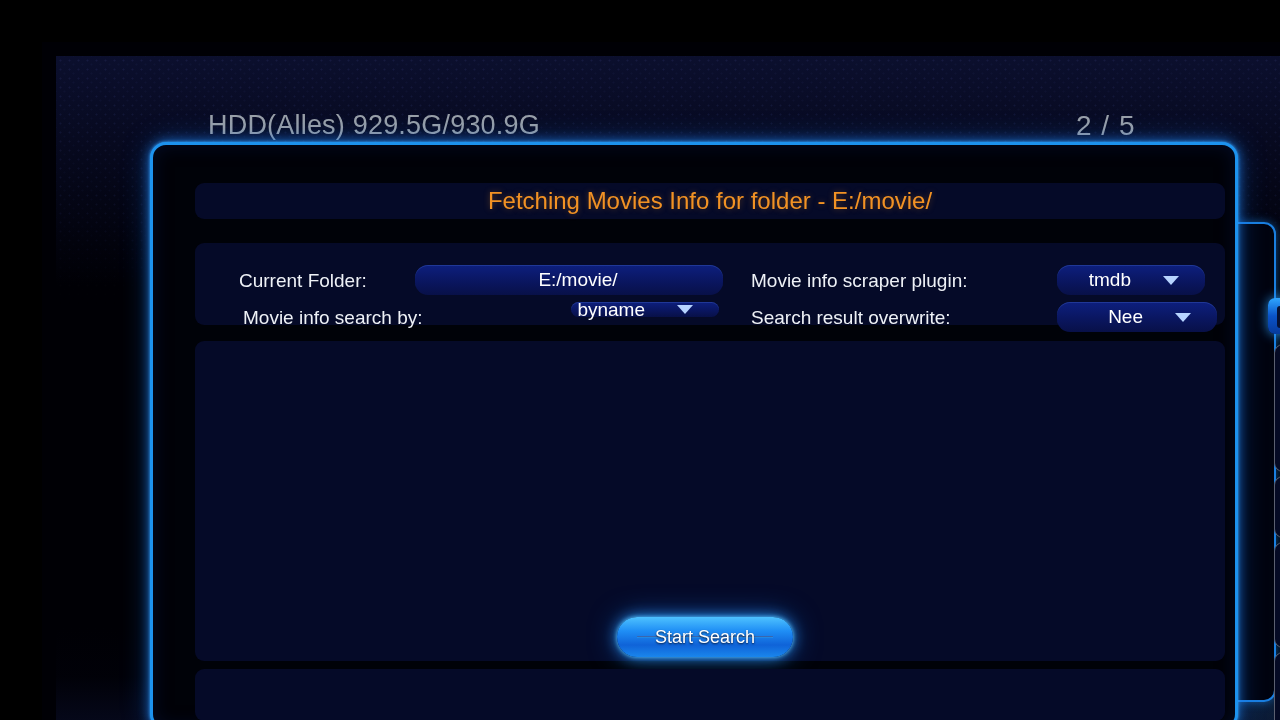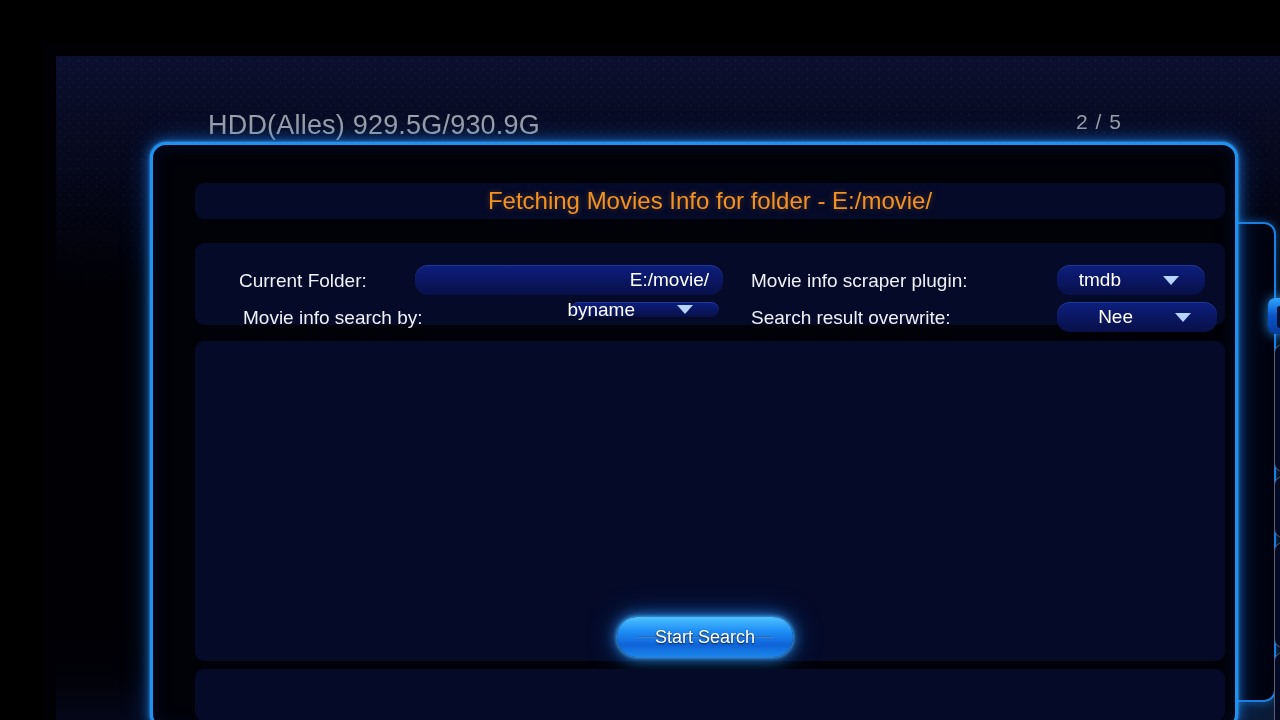--- a/index.html
+++ b/index.html
@@ -89,21 +89,21 @@
     position: absolute;
     left: 138px; top: 0;
     font-size: 27px;
     color: #9aa0a8;
     letter-spacing: 0.2px;
     white-space: nowrap;
   }
   .page-text {
     position: absolute;
     left: 1006px; top: 0;
-    font-size: 21px;
+    font-size: 28px;
     color: #9aa0a8;
     letter-spacing: 1px;
     white-space: nowrap;
   }
 
   
   .bgwin {
     position: absolute;
     left: 950px; top: 166px;
     width: 270px; height: 480px;
@@ -194,22 +194,22 @@
     background: linear-gradient(to bottom, #0d1f7e 0%, #0a1660 55%, #081048 100%);
     display: flex;
     align-items: center;
     box-shadow: inset 0 1px 0 rgba(90,130,230,0.25);
   }
   .pill-text {
     font-size: 19px;
     color: #ffffff;
     white-space: nowrap;
   }
-  .pill-input { justify-content: flex-end; padding-left: 18px; }
-  .pill-select { justify-content: flex-end; padding-right: 12px; gap: 14px; }
+  .pill-input { justify-content: center; padding-left: 18px; }
+  .pill-select { justify-content: flex-end; padding-right: 12px; gap: 4px; }
 
   .caret {
     width: 0; height: 0;
     border-left: 8px solid transparent;
     border-right: 8px solid transparent;
     border-top: 9px solid #b7d4ff;
     flex: none;
   }
 
   .contentpanel {

